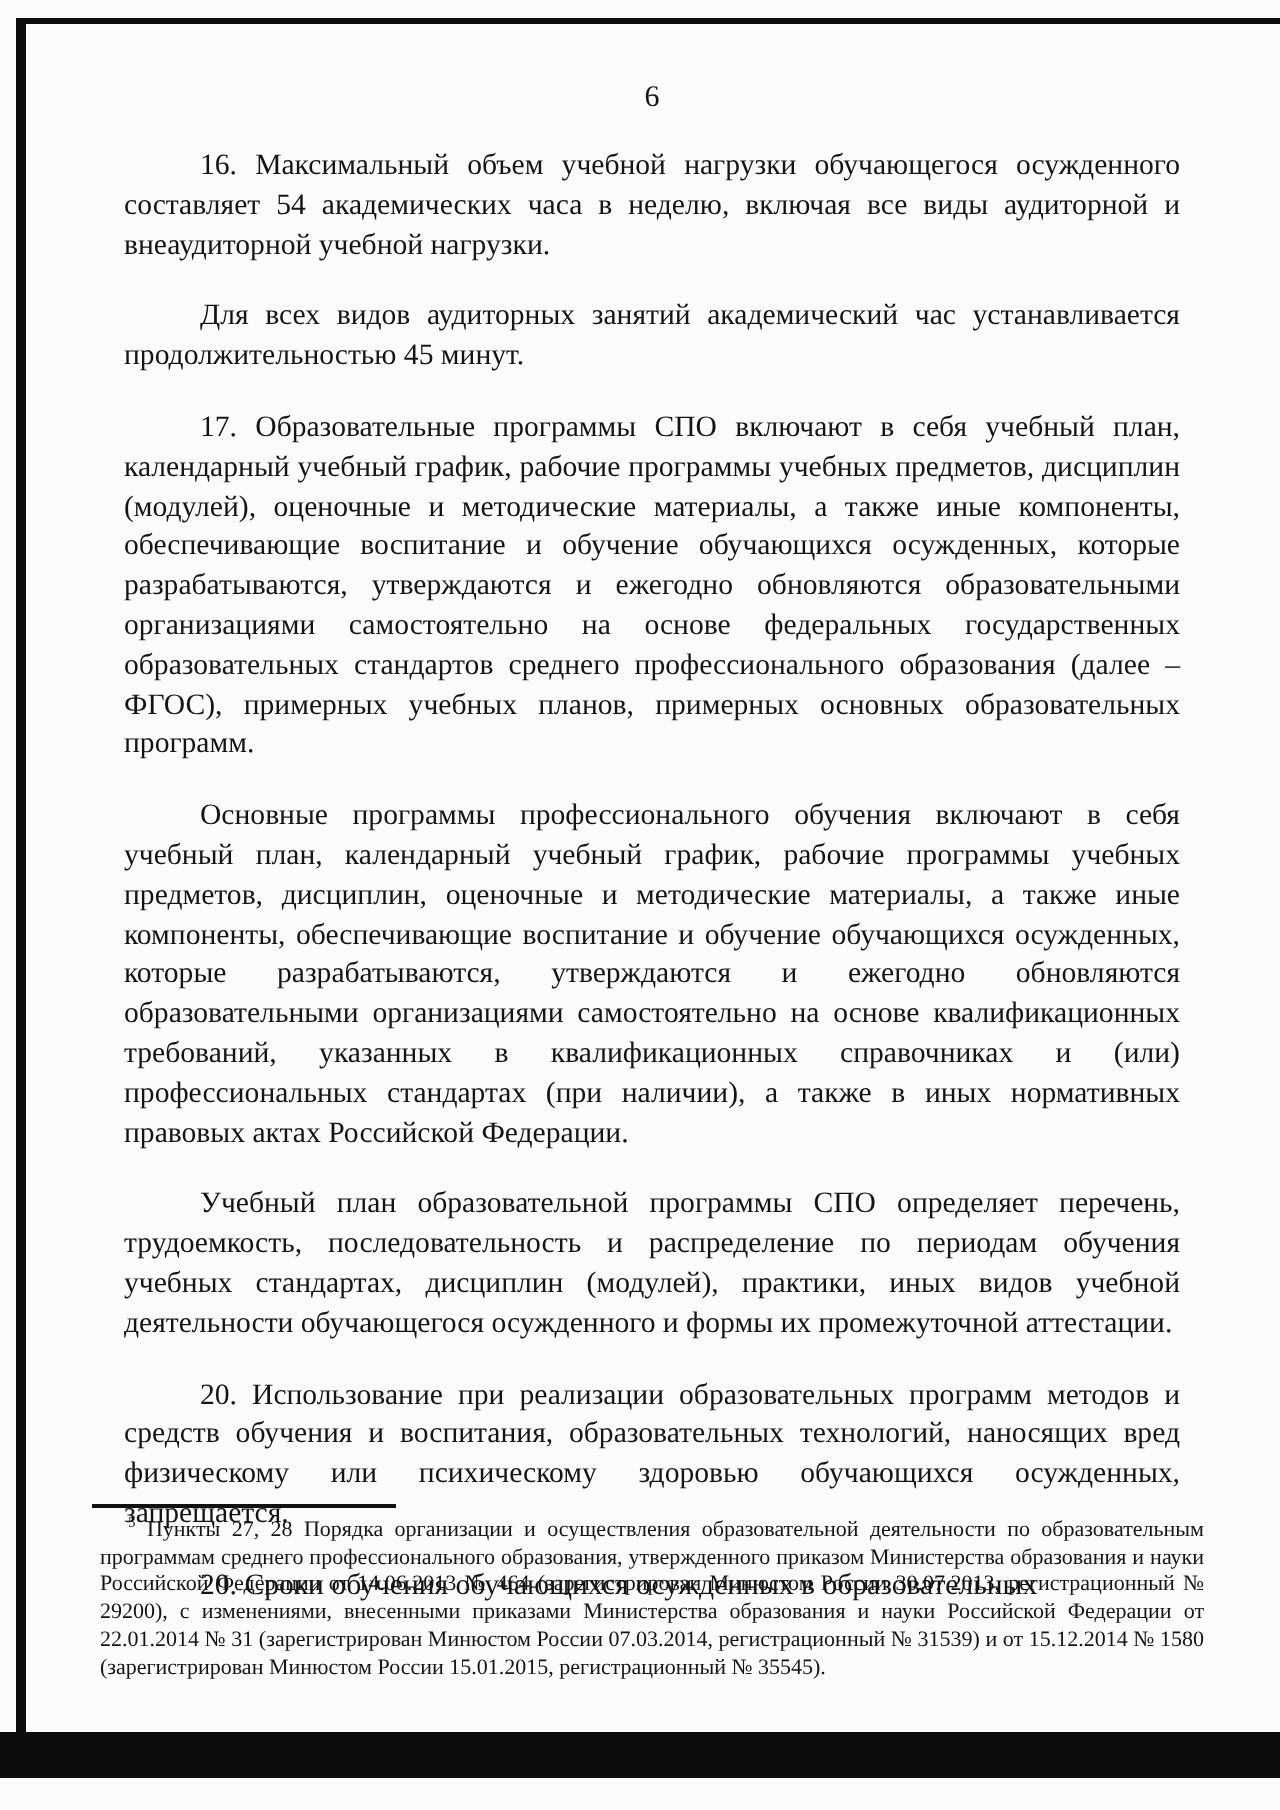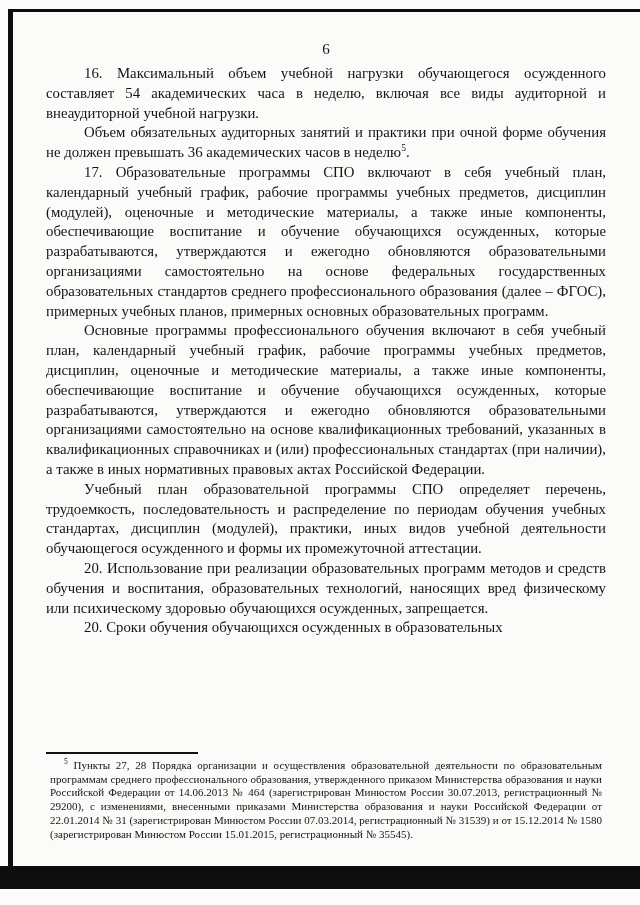--- a/index.html
+++ b/index.html
@@ -23,21 +23,21 @@
     left: 46px;
     width: 560px;
   }
   .page-number {
     text-align: center;
     font-size: 15px;
     line-height: 18px;
     margin-bottom: 6px;
   }
   .para {
-    margin: 0;
+    margin: 16px;
     font-size: 14.8px;
     line-height: 19.8px;
     text-align: justify;
     text-indent: 38px;
   }
   .sup {
     font-size: 9.5px;
     vertical-align: super;
     line-height: 0;
   }
@@ -69,21 +69,21 @@
 <body>
 
 <div class="scan-edge scan-top"></div>
 <div class="scan-edge scan-left"></div>
 <div class="scan-edge scan-bottom"></div>
 
 <div class="content">
   <div class="page-number">6</div>
 
   <p class="para">16. Максимальный объем учебной нагрузки обучающегося осужденного составляет 54 академических часа в неделю, включая все виды аудиторной и внеаудиторной учебной нагрузки.</p>
-  <p class="para"><span>Объем обязательных аудиторных занятий и практики при очной форме обучения не должен превышать 36 академических часов в неделю</span><sup class="sup">5</sup><span>.</span></p>
+  <p class="para">Для всех видов аудиторных занятий академический час устанавливается продолжительностью 45 минут.</p>
   <p class="para">17. Образовательные программы СПО включают в себя учебный план, календарный учебный график, рабочие программы учебных предметов, дисциплин (модулей), оценочные и методические материалы, а также иные компоненты, обеспечивающие воспитание и обучение обучающихся осужденных, которые разрабатываются, утверждаются и ежегодно обновляются образовательными организациями самостоятельно на основе федеральных государственных образовательных стандартов среднего профессионального образования (далее – ФГОС), примерных учебных планов, примерных основных образовательных программ.</p>
   <p class="para">Основные программы профессионального обучения включают в себя учебный план, календарный учебный график, рабочие программы учебных предметов, дисциплин, оценочные и методические материалы, а также иные компоненты, обеспечивающие воспитание и обучение обучающихся осужденных, которые разрабатываются, утверждаются и ежегодно обновляются образовательными организациями самостоятельно на основе квалификационных требований, указанных в квалификационных справочниках и (или) профессиональных стандартах (при наличии), а также в иных нормативных правовых актах Российской Федерации.</p>
   <p class="para">Учебный план образовательной программы СПО определяет перечень, трудоемкость, последовательность и распределение по периодам обучения учебных стандартах, дисциплин (модулей), практики, иных видов учебной деятельности обучающегося осужденного и формы их промежуточной аттестации.</p>
   <p class="para">20. Использование при реализации образовательных программ методов и средств обучения и воспитания, образовательных технологий, наносящих вред физическому или психическому здоровью обучающихся осужденных, запрещается.</p>
   <p class="para">20. Сроки обучения обучающихся осужденных в образовательных</p>
 </div>
 
 <div class="footnote-block">
   <div class="footnote-rule"></div>
   <p class="footnote-text"><sup class="fn-sup">5</sup> <span>Пункты 27, 28 Порядка организации и осуществления образовательной деятельности по образовательным программам среднего профессионального образования, утвержденного приказом Министерства образования и науки Российской Федерации от 14.06.2013 № 464 (зарегистрирован Минюстом России 30.07.2013, регистрационный № 29200), с изменениями, внесенными приказами Министерства образования и науки Российской Федерации от 22.01.2014 № 31 (зарегистрирован Минюстом России 07.03.2014, регистрационный № 31539) и от 15.12.2014 № 1580 (зарегистрирован Минюстом России 15.01.2015, регистрационный № 35545).</span></p>

